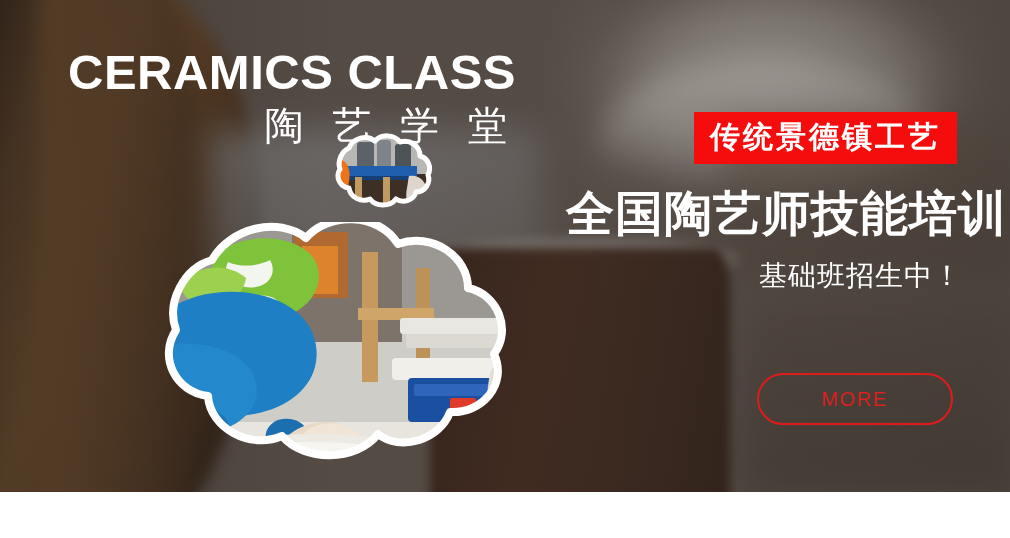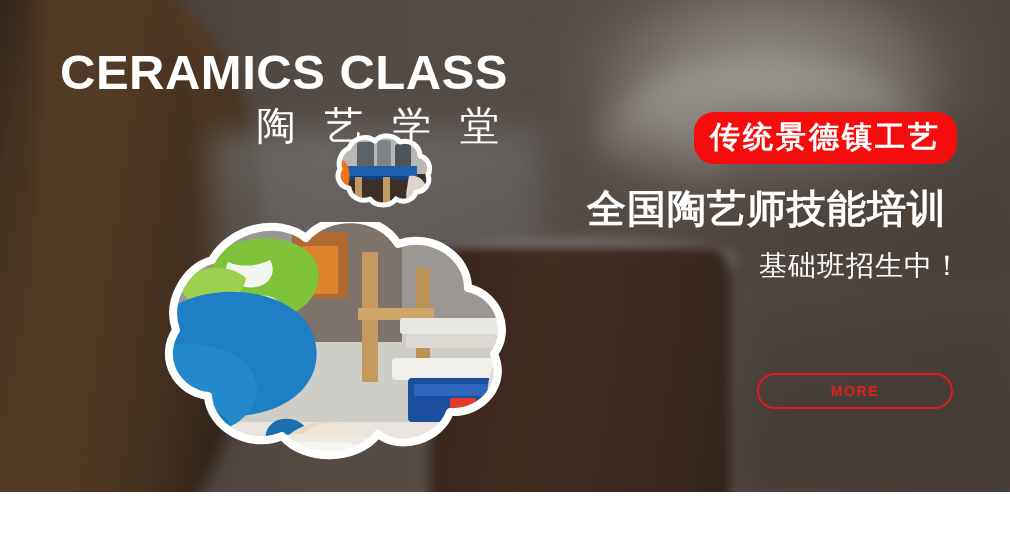--- a/index.html
+++ b/index.html
@@ -79,65 +79,63 @@
     filter:blur(20px);
   }
   
   .bg-scrim{
     position:absolute;left:0;top:0;width:100%;height:100%;
     background:linear-gradient(90deg,rgba(30,25,22,.52) 0%,rgba(40,34,30,.34) 32%,
                rgba(48,42,38,.38) 60%,rgba(44,38,34,.46) 100%);
   }
 
   
-  .title-block{position:absolute;left:60px;top:48px;}
+  .title-block{position:absolute;left:68px;top:48px;}
   .title-en{
     font-size:49px;line-height:1.02;font-weight:bold;color:#fff;
     letter-spacing:.5px;white-space:nowrap;
   }
   .title-cn{
     margin-top:8px;
     font-size:39px;line-height:1.05;color:#fff;font-weight:400;
     letter-spacing:9px;white-space:nowrap;text-align:right;
   }
 
   
   .right-col{position:absolute;left:566px;top:112px;width:402px;}
   .badge{
     display:inline-block;
     background:#f50d0d;color:#fff;
     font-size:30px;line-height:1;font-weight:bold;
     letter-spacing:3px;
     padding:10px 16px 12px 16px;
     margin-left:128px;
     white-space:nowrap;
-    border-radius:20px;
   }
   .line-1{
     margin-top:24px;
-    font-size:39px;line-height:1.1;font-weight:bold;color:#fff;
+    font-size:48px;line-height:1.1;font-weight:bold;color:#fff;
     letter-spacing:1px;white-space:nowrap;text-align:center;
   }
   .line-2{
     margin-top:20px;
     font-size:28px;line-height:1.1;font-weight:400;color:#fff;
     letter-spacing:1px;white-space:nowrap;text-align:right;
     padding-right:6px;
   }
   .more-btn{
     position:absolute;left:757px;top:373px;
-    width:196px;height:36px;
+    width:196px;height:52px;
     box-sizing:border-box;
     border:2px solid #e01b1b;border-radius:26px;
     background:transparent;
     color:#e02020;
-    font-size:14px;letter-spacing:1.6px;
+    font-size:20px;letter-spacing:1.6px;
     display:flex;align-items:center;justify-content:center;
     cursor:pointer;
-    font-weight:bold;
   }
 
   
   .cloud-wrap{position:absolute;}
   .cloud-wrap svg{display:block;}
 
   
   .white-band{
     position:absolute;left:0;top:492px;width:1010px;height:46px;background:#fff;
   }

